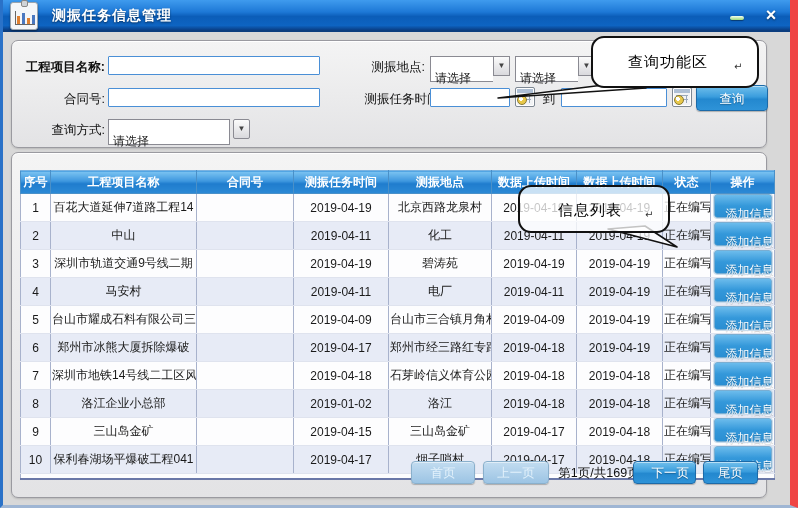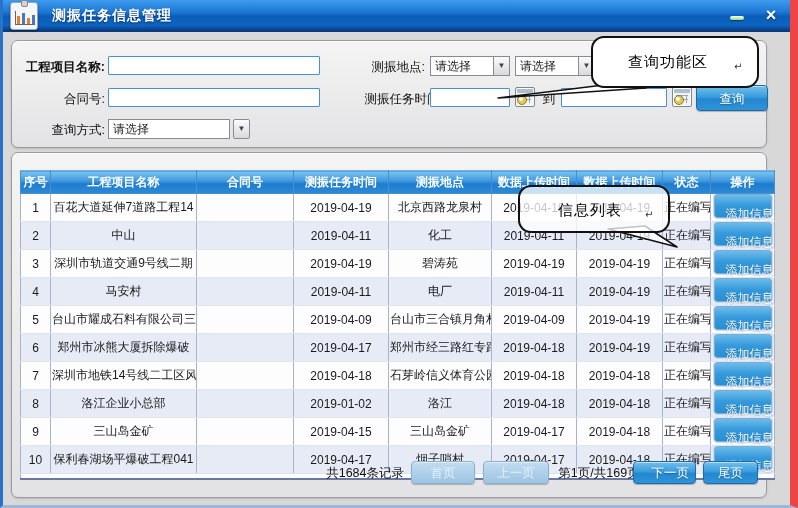--- a/index.html
+++ b/index.html
@@ -26,21 +26,21 @@
   .groupbox{position:absolute;background:linear-gradient(180deg,#f4f4f4,#e3e3e5);
     border:1px solid #9a9aa0;border-radius:7px;box-shadow:inset 0 1px 0 #fff,0 1px 2px rgba(0,0,0,.15);}
   .query-panel{left:8px;top:8px;width:756px;height:108px;}
   .table-panel{left:8px;top:120px;width:756px;height:346px;}
   
   .q-label{position:absolute;font-size:12.5px;color:#111;text-align:right;white-space:nowrap;}
   .text-input{position:absolute;height:19px;background:#fff;border:1px solid #4a8fd6;border-radius:1px;
     font-size:12px;padding:0 3px;outline:none;}
   .combo{position:absolute;height:20px;display:flex;}
   .combo .cfield{background:#fff;border:1px solid #8a8a92;border-right:none;font-size:12px;
-    line-height:18px;padding:0 4px;flex:1;color:#222;}
+    line-height:18px;padding:12px 4px;flex:1;color:#222;}
   .combo .cbtn{width:17px;background:linear-gradient(180deg,#fbfbfb,#d9d9dd);border:1px solid #8a8a92;
     color:#444;font-size:8px;line-height:18px;text-align:center;cursor:pointer;}
   .combo.detached .cfield{border-right:1px solid #8a8a92;}
   .combo.detached .cbtn{margin-left:3px;border-radius:2px;}
   .cal-icon{position:absolute;width:20px;height:20px;border:1px solid #7d8792;border-radius:2px;cursor:pointer;
     background:linear-gradient(180deg,#aebfd4 0 5px,#f2f3f5 5px),#f2f3f5;
     box-shadow:inset 0 0 0 1px #fff;}
   .cal-icon:before{content:"";position:absolute;left:3px;top:7px;right:3px;bottom:3px;
     background:
       repeating-linear-gradient(90deg,#9aa8ba 0 1px,transparent 1px 5px),
@@ -271,21 +271,20 @@
               <td><button class="add-btn">添加信息</button></td>
             </tr>
           </tbody>
         <tfoot>
             <tr>
               <td colspan="9"></td>
             </tr>
           </tfoot>
       </table>
 
-      <span class="pg-text" style="left:280px;top:312px;width:112px;text-align:right;">共1684条记录</span>
       <button class="btn pg-btn disabled" style="left:399px;width:64px;">首页</button>
       <button class="btn pg-btn disabled" style="left:471px;width:66px;">上一页</button>
       <span class="pg-text" style="left:543px;top:312px;width:88px;text-align:center;">第1页/共169页</span>
       <button class="btn pg-btn" style="left:621px;width:63px;text-align:right;">下一页</button>
       <button class="btn pg-btn" style="left:691px;width:55px;">尾页</button>
     </div>
   </div>
 
   <svg class="overlay" viewBox="0 0 798 508">
     <g>

